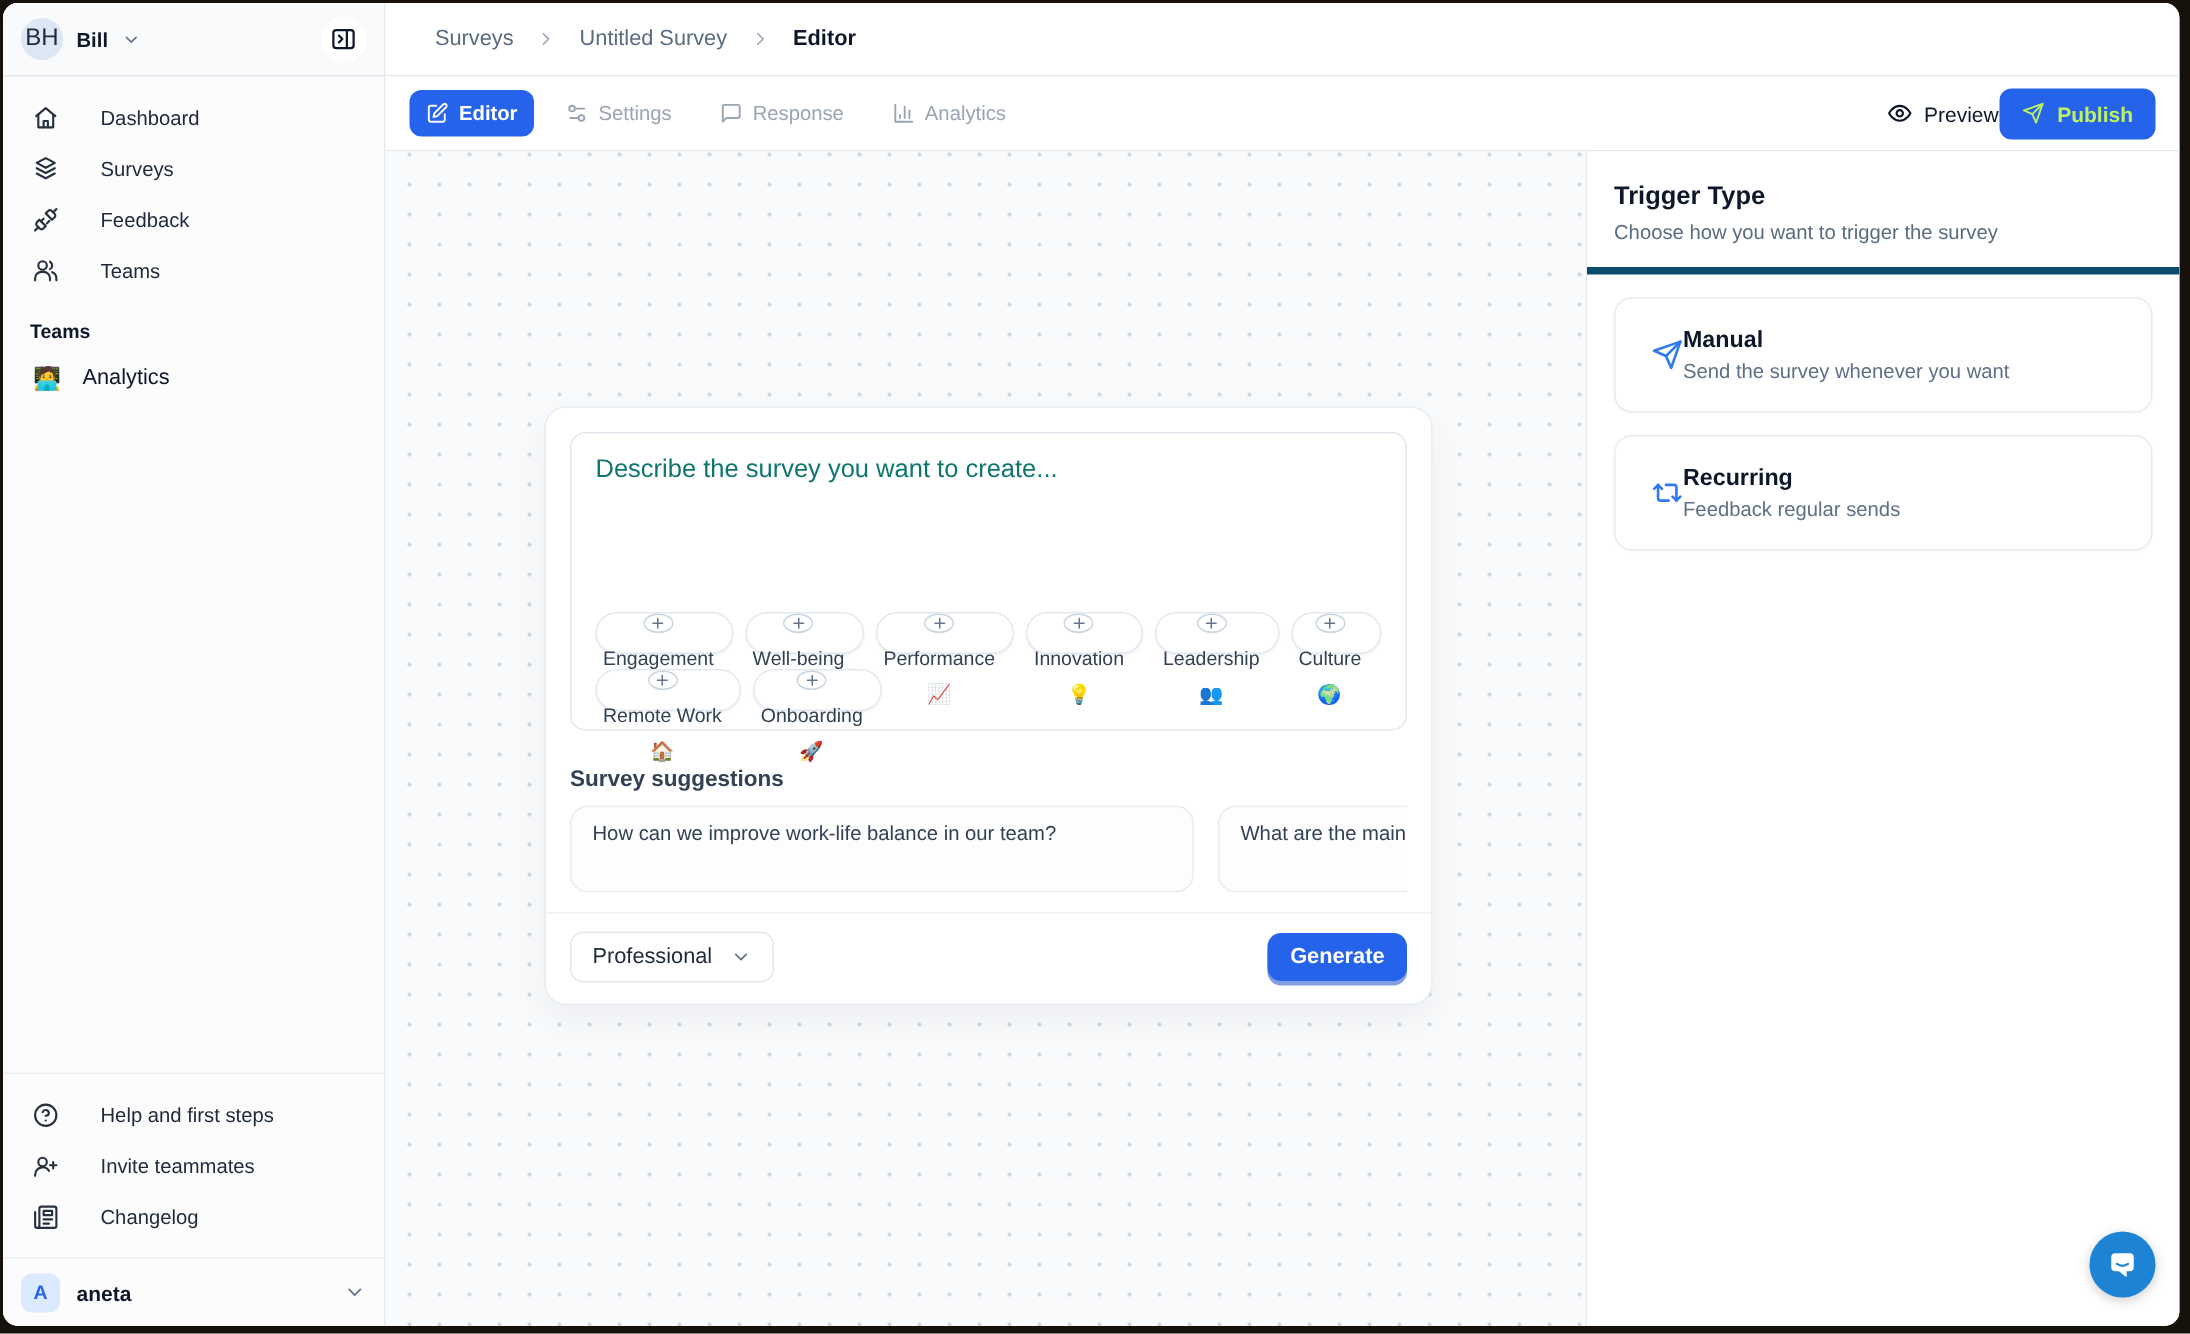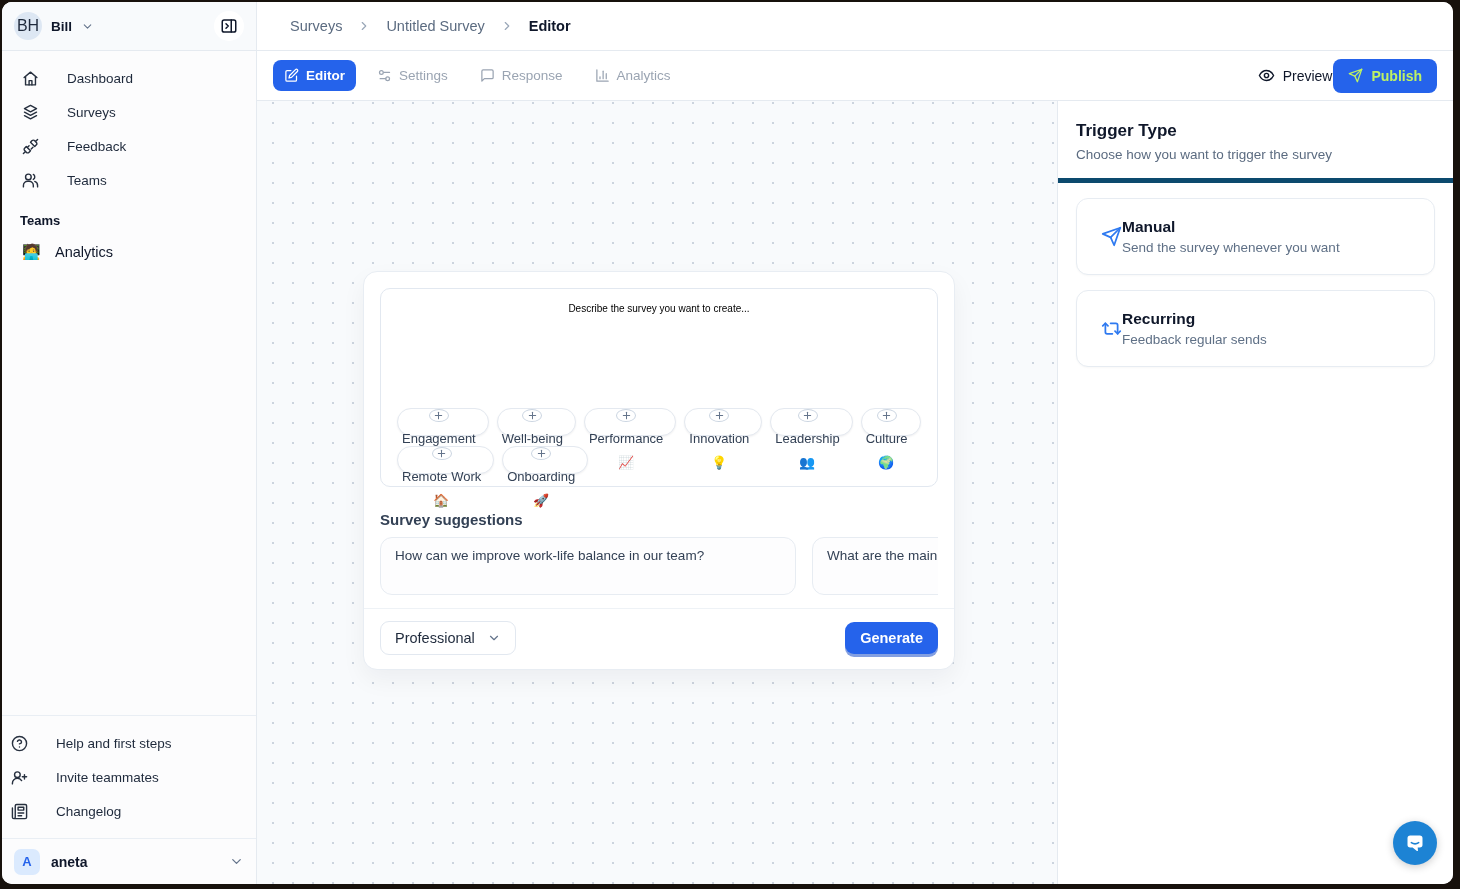--- a/index.html
+++ b/index.html
@@ -18,21 +18,21 @@
   .sb-header .chev { color:#64748b; }
   .sb-toggle { margin-left:auto; width:30px; height:30px; border-radius:50%; background:#fff; display:flex; align-items:center; justify-content:center; color:#0f172a; cursor:pointer; }
 
   .sb-nav { padding:10px 12px 0; }
   .sb-item { height:34px; display:flex; align-items:center; gap:28px; padding:0 8px; border-radius:8px; font-size:13.5px; font-weight:500; color:#1e293b; cursor:pointer; }
   .sb-item .ic { color:#27303f; display:flex; }
   .sb-section { padding:16px 18px 4px; font-size:13px; font-weight:700; color:#0f172a; }
   .sb-team { height:40px; display:flex; align-items:center; gap:15px; padding:0 20px; font-size:14.5px; font-weight:500; color:#0f172a; cursor:pointer; }
   .sb-team .emoji { font-size:15px; width:18px; }
 
-  .sb-bottom { margin-top:auto; border-top:1px solid #e9eef4; padding:10px 1px 0; }
+  .sb-bottom { margin-top:auto; border-top:1px solid #e9eef4; padding:10px 12px 0; }
   .sb-user { border-top:1px solid #e9eef4; margin-top:10px; height:46px; display:flex; align-items:center; gap:11px; padding:0 12px; cursor:pointer; }
   .user-avatar { width:26px; height:26px; border-radius:7px; background:#dbeafe; color:#2563eb; font-weight:700; font-size:13px; display:flex; align-items:center; justify-content:center; }
   .sb-user .name { font-size:14px; font-weight:700; color:#0f172a; }
   .sb-user .chev { margin-left:auto; color:#64748b; }
 
   
   .main { flex:1; display:flex; flex-direction:column; min-width:0; }
   .crumbs { height:49px; border-bottom:1px solid #e5eaf0; display:flex; align-items:center; gap:15px; padding:0 33px; background:#fff; }
   .crumb { font-size:14.5px; color:#5b6b80; cursor:pointer; }
   .crumb.current { color:#0f172a; font-weight:600; }
@@ -48,21 +48,21 @@
   .content { flex:1; display:flex; min-height:0; }
   .canvas { flex:1; position:relative; background-color:#f8fafc;
             background-image:radial-gradient(#ccd4de 1.2px, transparent 1.2px);
             background-size:20px 20px; background-position:6px 12px; overflow:hidden; }
 
   
   .composer { position:absolute; left:106px; top:170px; width:592px; background:#fff; border:1px solid #e8edf3; border-radius:14px;
               box-shadow:0 10px 24px rgba(15,23,42,.05); }
   .composer-body { padding:16px 16px 0; }
   .prompt-box { height:199px; border:1px solid #e2e8f0; border-radius:10px; padding:14px 16px 12px; display:flex; flex-direction:column; cursor:text; }
-  .placeholder { font-size:10px; color:#000000;text-align:center; }
+  .placeholder { font-size:17px; color:#0f766e; }
   .chips { margin-top:auto; display:flex; flex-wrap:wrap; gap:10px 8px; }
   .chip { display:inline-flex; align-items:center; gap:9px; height:28px; padding:0 12px 0 4px; border:1px solid #e4e9f0; border-radius:999px;
           background:#fff; box-shadow:0 1px 2px rgba(15,23,42,.06); font-size:13px; color:#334155; cursor:pointer;flex-direction:column; }
   .chip .plus { width:20px; height:20px; border:1px solid #cbd5e1; border-radius:50%; color:#64748b; display:flex; align-items:center; justify-content:center; }
   .chip .emoji { font-size:13px; }
 
   .sugg-title { margin-top:24px; font-size:15px; font-weight:600; color:#334155; }
   .sugg-row { margin-top:9px; display:flex; gap:16px; overflow:hidden; }
   .sugg-card { flex:0 0 416px; height:58px; border:1px solid #e7ecf2; background:#fdfdfe; border-radius:12px; padding:10px 14px;
                font-size:13.5px; color:#334155; cursor:pointer; }

